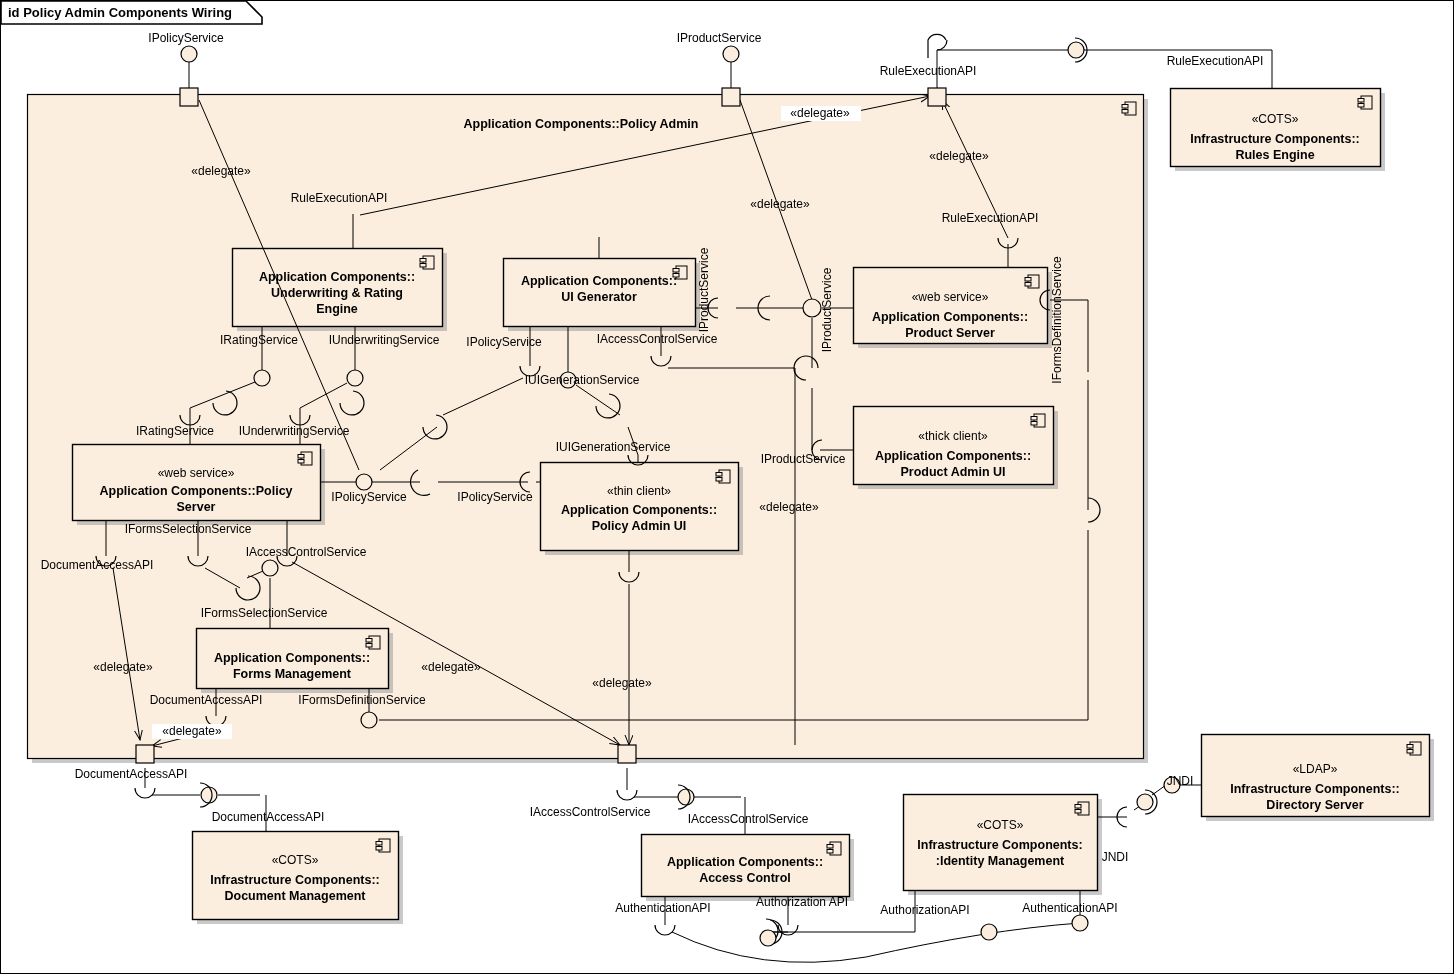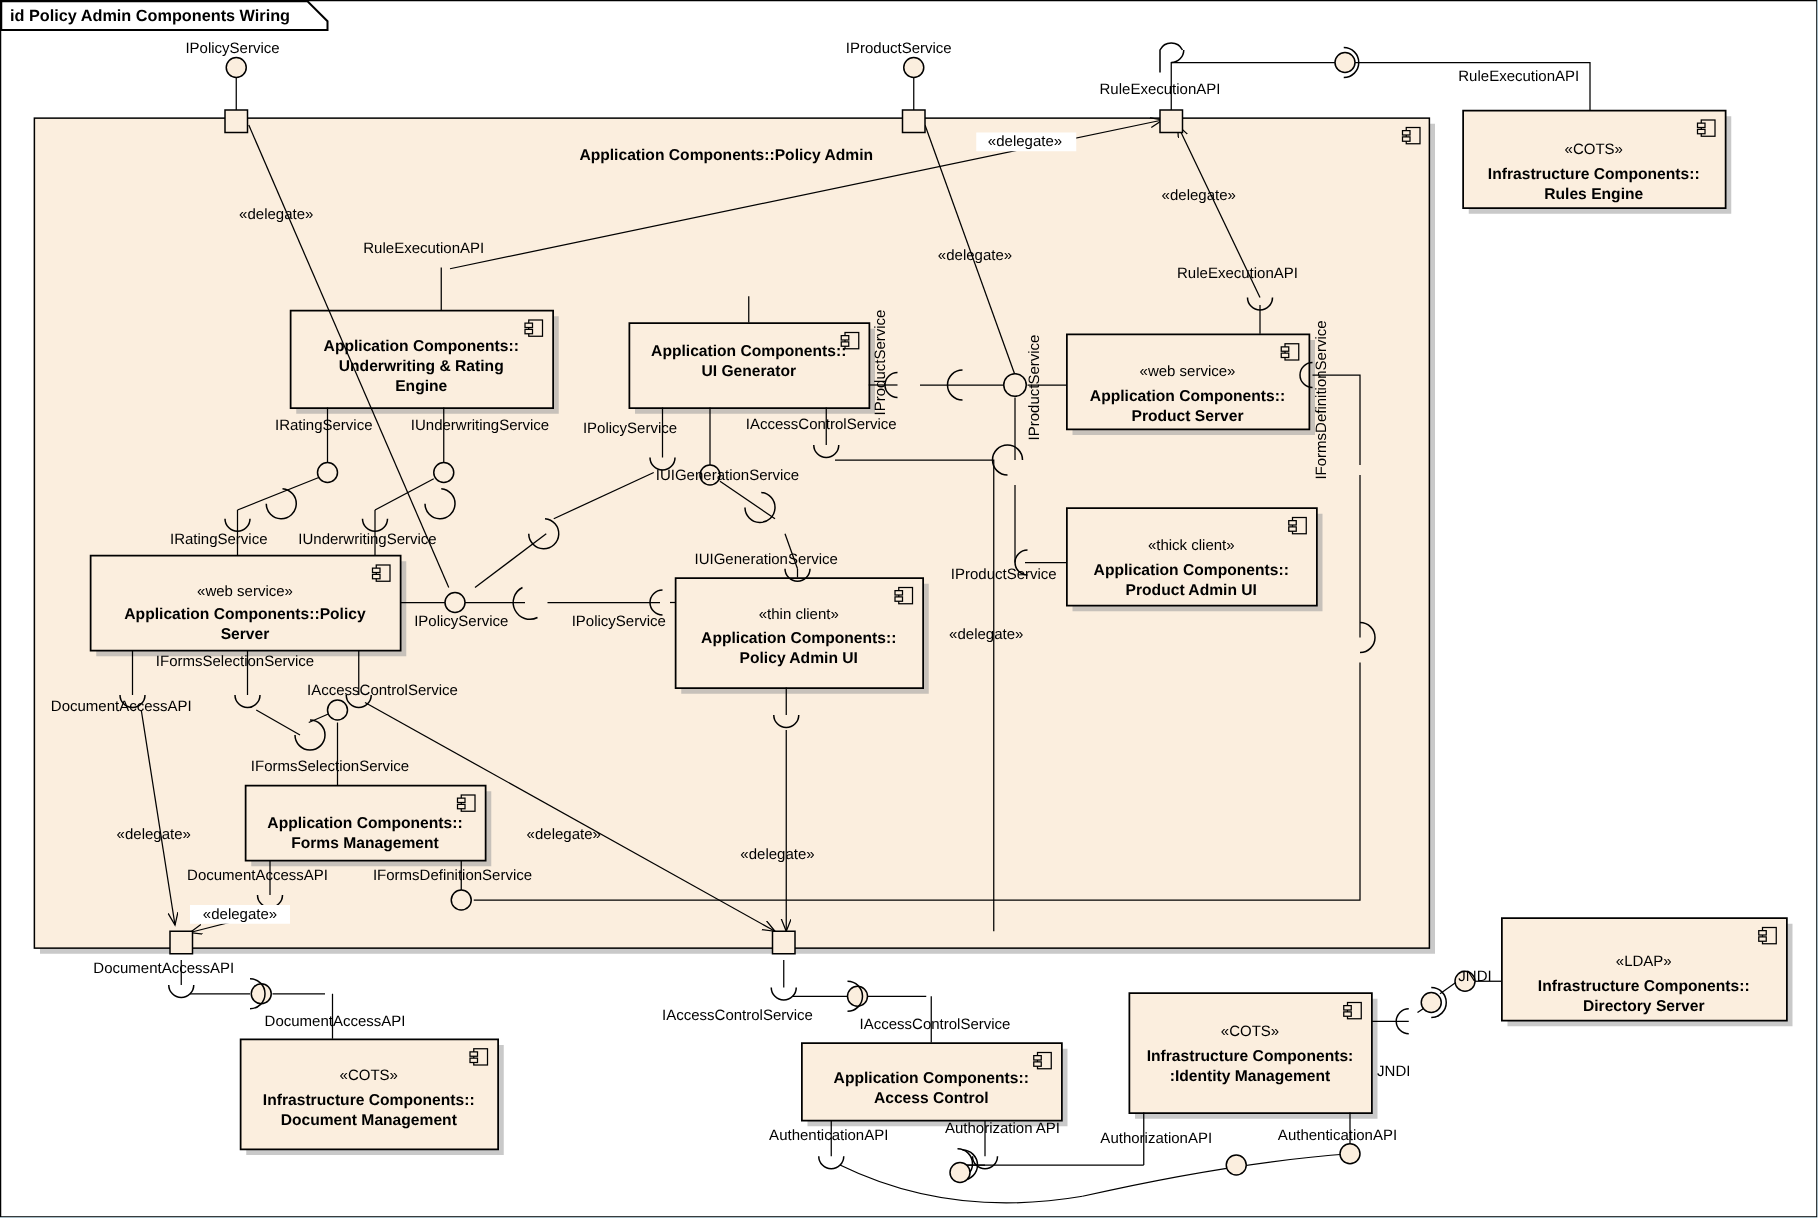--- a/index.html
+++ b/index.html
@@ -1,17 +1,17 @@
 <!DOCTYPE html>
 <html><head>
 <meta charset="utf-8">
 <style>
   html,body{margin:0;padding:0;background:#fff;}
   body{font-family:"Liberation Sans","DejaVu Sans",sans-serif;}
-  #canvas{position:relative;width:1454px;height:974px;background:#0369a1;overflow:hidden;}
+  #canvas{position:relative;width:1454px;height:974px;background:#86efac;overflow:hidden;}
   svg#diagram{position:absolute;left:0;top:0;width:1454px;height:974px;}
   .frm-title{font-size:13px;font-weight:bold;fill:#000;}
   .cmp-name{font-size:12.5px;font-weight:bold;fill:#000;}
   .cmp-stereo{font-size:12px;fill:#000;}
   .iface{font-size:12px;fill:#000;}
   .deleg{font-size:12px;fill:#000;}
   .pkgname{font-size:12.5px;font-weight:bold;fill:#000;}
 </style>
 </head>
 <body>

